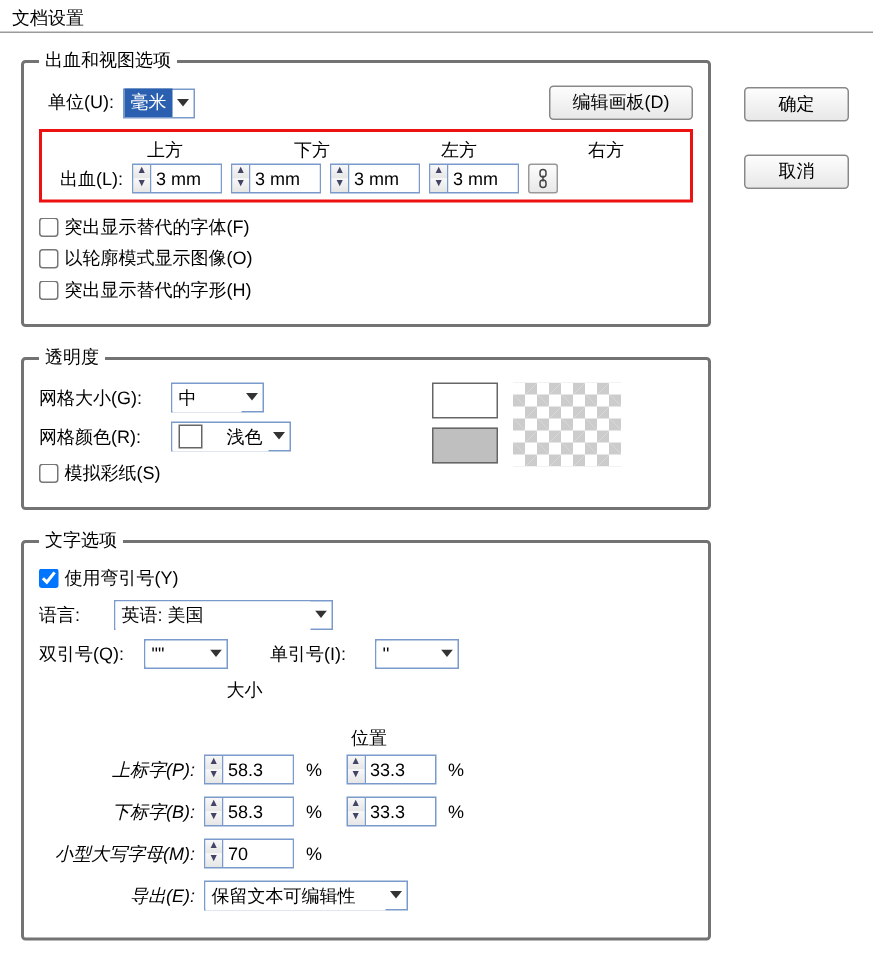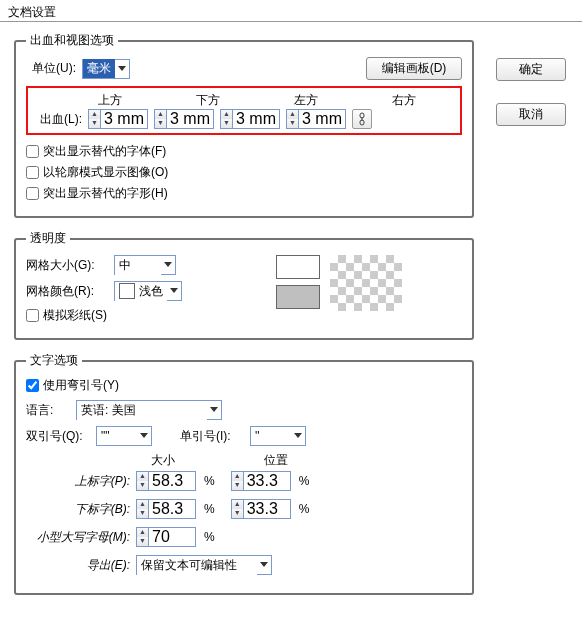--- a/index.html
+++ b/index.html
@@ -17,21 +17,21 @@
 .sel-arrow .selv { background: #2b5fb0; color: #fff; padding: 1px 4px; min-width: 32px; }
 .sel-arrow .selv.plain { background: #fff; color: #000; }
 .sel-arrow .arrow { width: 14px; display: flex; align-items: center; justify-content: center; }
 .redbox { border: 2px solid #e11; padding: 4px 6px; margin: 4px 0 8px; }
 .bleed-hdr { display: flex; margin-left: 64px; gap: 38px; }
 .bleed-hdr span { width: 60px; }
 .bleed-row { display: flex; align-items: center; gap: 6px; }
 .spin { display: inline-flex; align-items: stretch; border: 1px solid #7a9acb; height: 20px; background: #fff; }
 .spin .spinbtns { display: flex; flex-direction: column; width: 12px; border-right: 1px solid #7a9acb; }
 .spin .spinbtns span { flex: 1; font-size: 7px; line-height: 8px; text-align: center; background: linear-gradient(#f8f8f8,#e6e6e6); cursor: pointer; color: #446; }
-.spin input { border: none; width: 46px; font-size: 16px; padding: 0 3px; outline: none; }
+.spin input { border: none; width: 46px; font-size: 12px; padding: 0 3px; outline: none; }
 .linkbtn { border: 1px solid #999; background: linear-gradient(#fdfdfd,#e8e8e8); width: 20px; height: 20px; display: flex; align-items: center; justify-content: center; border-radius: 2px; cursor: pointer; }
 .chk { display: flex; align-items: center; gap: 4px; margin-bottom: 4px; }
 .chk input { width: 13px; height: 13px; }
 .swatch-col { display: flex; flex-direction: column; gap: 6px; margin-left: 84px; }
 .swatch { width: 44px; height: 24px; border: 1px solid #666; }
 .swatch.white { background: #fff; }
 .swatch.gray { background: #bfbfbf; }
 .checker { width: 72px; height: 56px; background-image: 
   linear-gradient(45deg,#ccc 25%,transparent 25%),
   linear-gradient(-45deg,#ccc 25%,transparent 25%),
@@ -39,21 +39,21 @@
   linear-gradient(-45deg,transparent 75%,#ccc 75%);
   background-size: 16px 16px;
   background-position: 0 0,0 8px,8px -8px,-8px 0;
   background-color: #fff;
 }
 .colorswatch { width: 16px; height: 16px; border: 1px solid #666; background: #fff; display: inline-block; }
 .num-row { display: flex; align-items: center; gap: 6px; margin-bottom: 8px; }
 .num-row .lbl { width: 104px; font-style: italic; }
 .headerlbls { display: flex; margin-left: 110px; gap: 30px; margin-bottom: 2px; }
 .headerlbls span:first-child { width: 54px; text-align: center; }
-.headerlbls span:last-child { width: 54px; text-align: right; margin-left: 14px; }
+.headerlbls span:last-child { width: 54px; text-align: left; margin-left: 14px; margin-top: 32px; }
 .pct { margin: 0 10px 0 2px; }
 svg { display: block; }
 </style>
 </head>
 <body>
 
 <div class="titlebar">
   <span>文档设置</span>
 </div>
 
@@ -151,21 +151,21 @@
             <span class="arrow">
                 <svg width="8" height="6">
                   <path d="M0,0 L8,0 L4,5 Z" fill="#333"></path>
                 </svg>
               </span>
           </div>
         </div>
         <div class="row">
           <span class="lbl" style="width:82px;text-align:left">网格颜色(R):</span>
           <div class="sel-arrow">
-            <span class="selv plain" style="display:flex;align-items:center;gap:4px;min-width:46px">
+            <span class="selv plain" style="display:flex;align-items:center;gap:16px;min-width:46px">
               <span class="colorswatch"></span>
               <span>浅色</span>
             </span>
             <span class="arrow">
                 <svg width="8" height="6">
                   <path d="M0,0 L8,0 L4,5 Z" fill="#333"></path>
                 </svg>
               </span>
           </div>
         </div>

